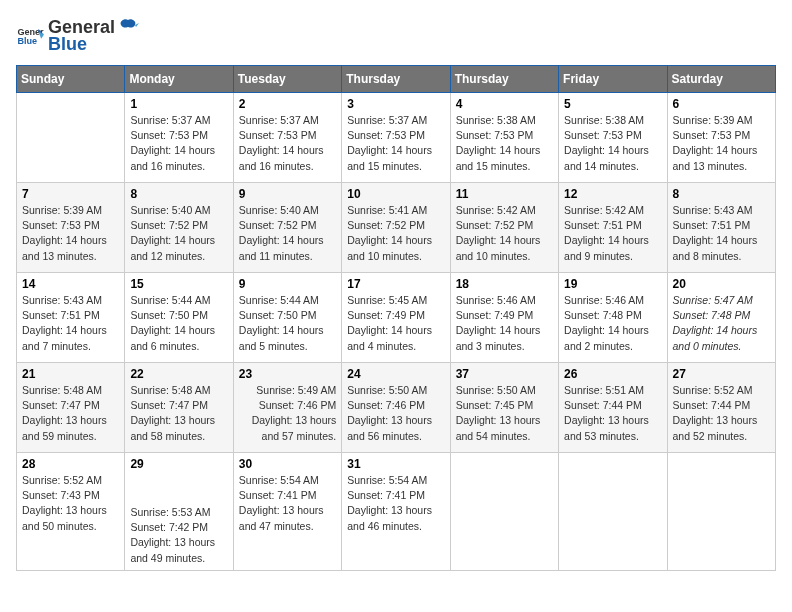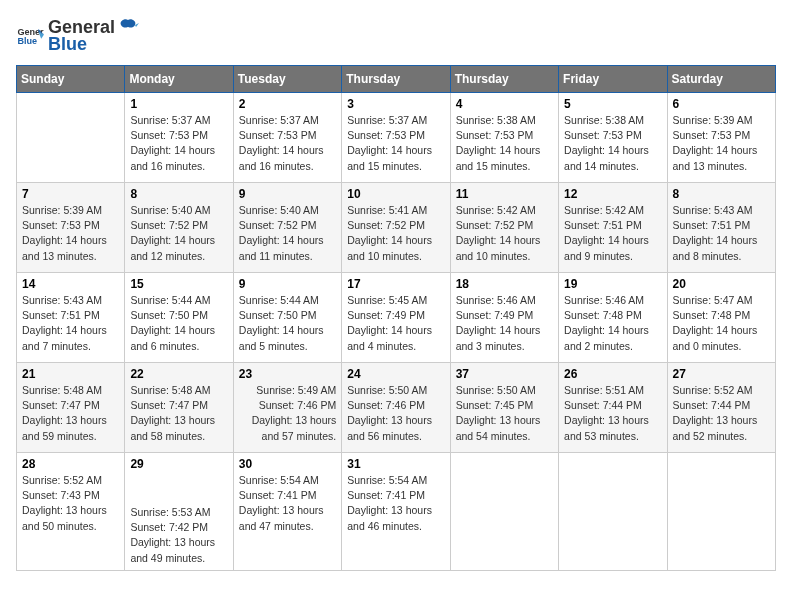--- a/index.html
+++ b/index.html
@@ -252,21 +252,21 @@
         </td>
         <td>
           <span class="day-number">19</span>
           <div class="day-info" style="white-space: pre-line;">Sunrise: 5:46 AM
 Sunset: 7:48 PM
 Daylight: 14 hours
 and 2 minutes.</div>
         </td>
         <td>
           <span class="day-number">20</span>
-          <div class="day-info" style="white-space: pre-line;">Sunrise: 5:47 AM
+          <div class="day-info" style="white-space: pre-line; font-style: italic;">Sunrise: 5:47 AM
 Sunset: 7:48 PM
 Daylight: 14 hours
 and 0 minutes.</div>
         </td>
       </tr>
       <tr>
         <td>
           <span class="day-number">21</span>
           <div class="day-info" style="white-space: pre-line;">Sunrise: 5:48 AM
 Sunset: 7:47 PM

